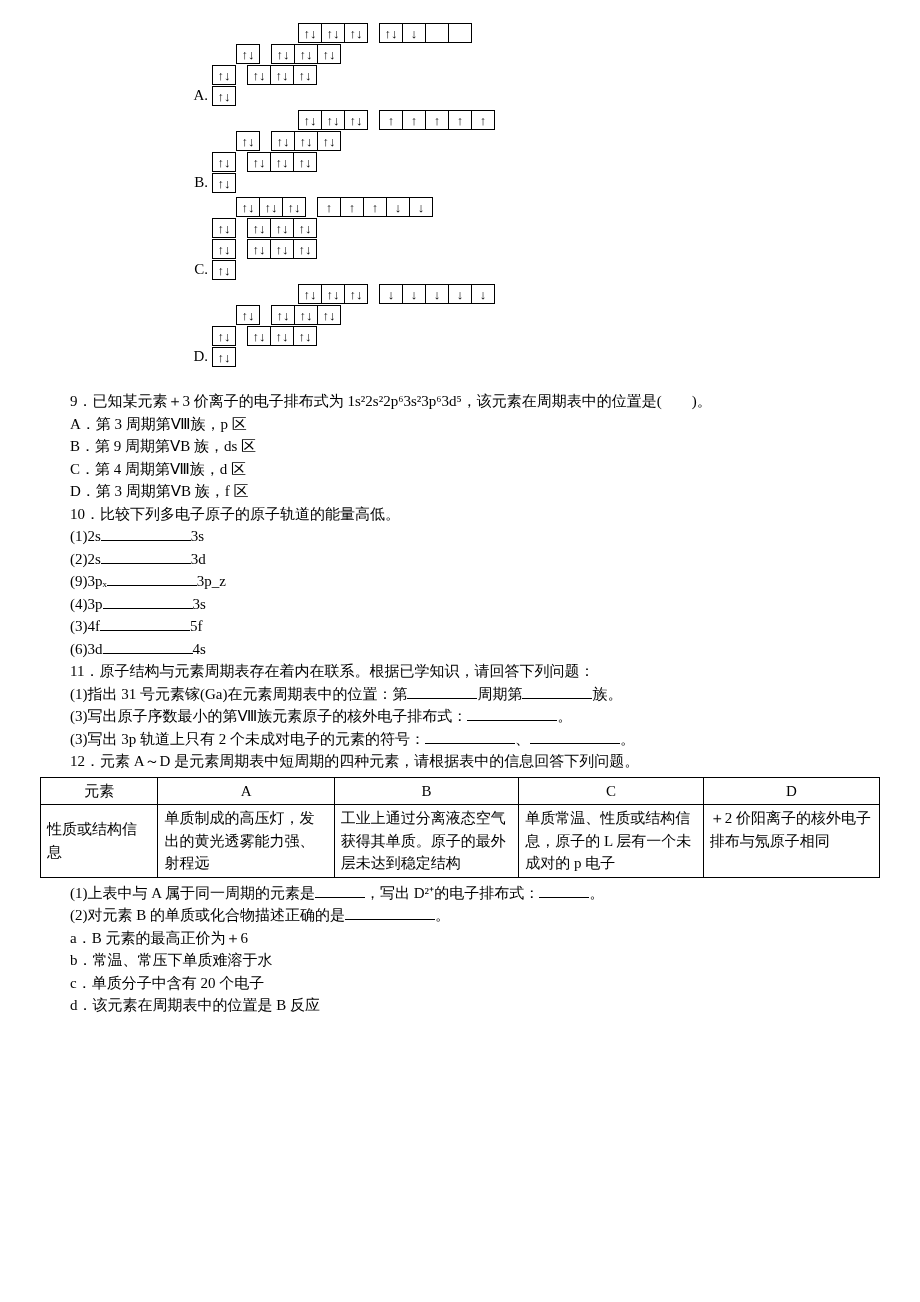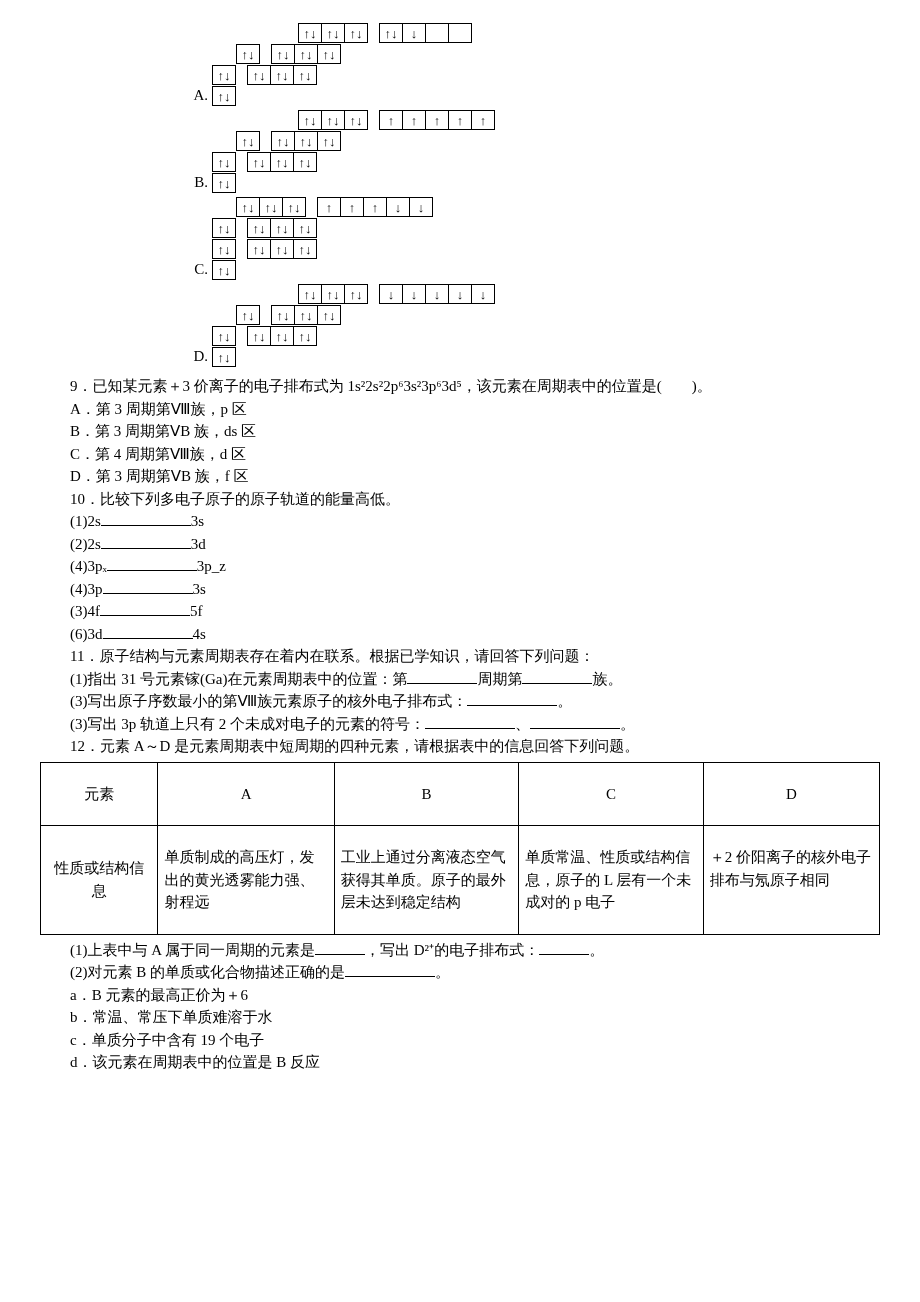--- a/index.html
+++ b/index.html
@@ -37,26 +37,26 @@
   .blank-s { min-width: 50px; }
   .blank-m { min-width: 90px; }
   table.tbl {
     border-collapse: collapse;
     margin: 4px 0;
     width: 100%;
     font-size: 15px;
   }
   table.tbl td, table.tbl th {
     border: 1px solid #000;
-    padding: 20px 6px;
+    padding: 2px 6px;
     text-align: left;
     vertical-align: top;
   }
   table.tbl th.h { text-align: center; font-weight: normal; }
-  table.tbl td.rowh { text-align: center; vertical-align: middle; margin-top: 16px; }
+  table.tbl td.rowh { vertical-align: middle; margin-top: 16px; }
   .q8-wrap { margin-left: 140px; }
 </style>
 </head>
 <body>
 
 <div class="q8-wrap">
   <div class="opt-row">
     <div class="opt-label">A.</div>
     <div class="orb-stack">
         <div class="orb-line orb-offset2">
@@ -182,30 +182,30 @@
           <span class="box">↑↓</span>
           <span class="box">↑↓</span>
         </div>
         <div class="orb-line orb-offset0">
           <span class="box">↑↓</span>
         </div>
       </div>
   </div>
 </div>
 
-<div style="margin-top:7px; text-indent:2em;">9．已知某元素＋3 价离子的电子排布式为 1s²2s²2p⁶3s²3p⁶3d⁵，该元素在周期表中的位置是(　　)。</div>
+<div style="margin-top:22px; text-indent:2em;">9．已知某元素＋3 价离子的电子排布式为 1s²2s²2p⁶3s²3p⁶3d⁵，该元素在周期表中的位置是(　　)。</div>
 <div class="indent">A．第 3 周期第Ⅷ族，p 区</div>
-<div class="indent">B．第 3 周期第ⅤB 族，ds 区</div>
+<div class="indent">B．第 9 周期第ⅤB 族，ds 区</div>
 <div class="indent">C．第 4 周期第Ⅷ族，d 区</div>
 <div class="indent">D．第 3 周期第ⅤB 族，f 区</div>
 
 <div class="indent">10．比较下列多电子原子的原子轨道的能量高低。</div>
 <div class="indent"><span>(1)2s</span><span class="blank blank-m"></span><span>3s</span></div>
 <div class="indent"><span>(2)2s</span><span class="blank blank-m"></span><span>3d</span></div>
-<div class="indent"><span>(4)3pₓ</span><span class="blank blank-m"></span><span>3p_z</span></div>
+<div class="indent"><span>(9)3pₓ</span><span class="blank blank-m"></span><span>3p_z</span></div>
 <div class="indent"><span>(4)3p</span><span class="blank blank-m"></span><span>3s</span></div>
 <div class="indent"><span>(3)4f</span><span class="blank blank-m"></span><span>5f</span></div>
 <div class="indent"><span>(6)3d</span><span class="blank blank-m"></span><span>4s</span></div>
 
 <div class="indent">11．原子结构与元素周期表存在着内在联系。根据已学知识，请回答下列问题：</div>
 <div class="indent">
   <span>(1)指出 31 号元素镓(Ga)在元素周期表中的位置：第</span><span class="blank"></span><span>周期第</span><span class="blank"></span><span>族。</span>
 </div>
 <div class="indent">
   <span>(3)写出原子序数最小的第Ⅷ族元素原子的核外电子排布式：</span><span class="blank blank-m"></span><span>。</span>
@@ -234,14 +234,14 @@
 </tbody>
   </table>
 <div class="indent">
   <span>(1)上表中与 A 属于同一周期的元素是</span><span class="blank blank-s"></span><span>，写出 D²⁺的电子排布式：</span><span class="blank blank-s"></span><span>。</span>
 </div>
 <div class="indent">
   <span>(2)对元素 B 的单质或化合物描述正确的是</span><span class="blank blank-m"></span><span>。</span>
 </div>
 <div class="indent">a．B 元素的最高正价为＋6</div>
 <div class="indent">b．常温、常压下单质难溶于水</div>
-<div class="indent">c．单质分子中含有 19 个电子</div>
+<div class="indent">c．单质分子中含有 20 个电子</div>
 <div class="indent">d．该元素在周期表中的位置是 B 反应</div>
 
 </body></html>

